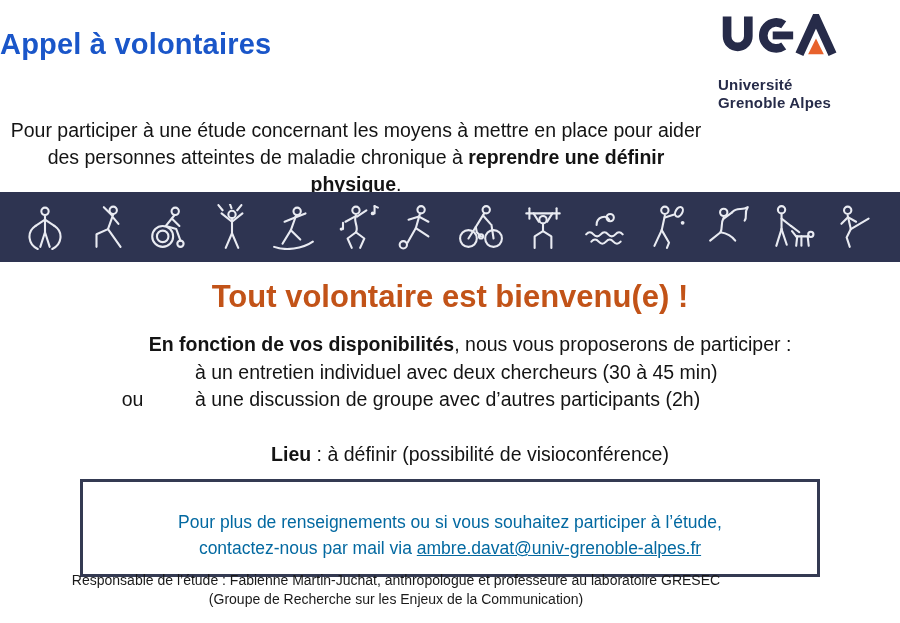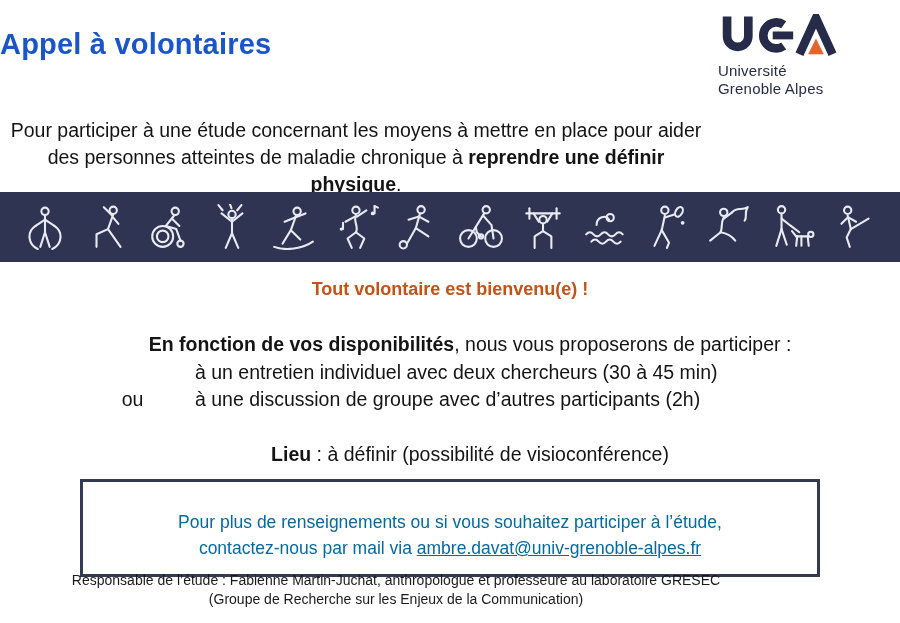--- a/index.html
+++ b/index.html
@@ -11,41 +11,41 @@
 
   
   .title {
     position:absolute; top:28px; left:0; width:780px; 
     font-size:29px; font-weight:bold; color:var(--title-blue); letter-spacing:0.2px;
   }
 
   
   .logo { position:absolute; top:14px; right:20px; width:162px; }
   .logo-mark { width:118px; height:46px; display:block; margin-left:2px; }
-  .logo-text { margin-top:2px; font-weight:normal; color:var(--logo-navy); font-size:15px; line-height:18px; letter-spacing:0.2px; }
+  .logo-text { margin-top:16px; font-weight:bold; color:var(--logo-navy); font-size:15px; line-height:18px; letter-spacing:0.2px; }
 
   
   .intro {
     position:absolute; top:117px; left:0; width:712px; text-align:center;
     font-size:19.5px; line-height:27px; color:#141414;
   }
 
   
   .banner {
     position:absolute; top:192px; left:0; width:900px; height:70px;
     background:var(--banner-navy);
     display:flex; align-items:center; justify-content:space-evenly; padding:0 6px;
   }
   .sport-icon { width:46px; height:46px; stroke:var(--icon-white); fill:none;
     stroke-width:2; stroke-linecap:round; stroke-linejoin:round; }
 
   
   .headline {
     position:absolute; top:279px; left:0; width:900px; text-align:center;
-    font-size:18px; font-weight:bold; color:var(--headline-orange);
+    font-size:31px; font-weight:bold; color:var(--headline-orange);
   }
 
   
   .body-block { position:absolute; top:331px; left:90px; width:760px; font-size:19.5px; line-height:27.5px;text-align:center; }
   .opt-row { display:flex;gap:20px; }
   .or { display:inline-block; width:85px; flex:0 0 85px; }
   .lieu { margin-top:27px; }
 
   
   .contact-box {

